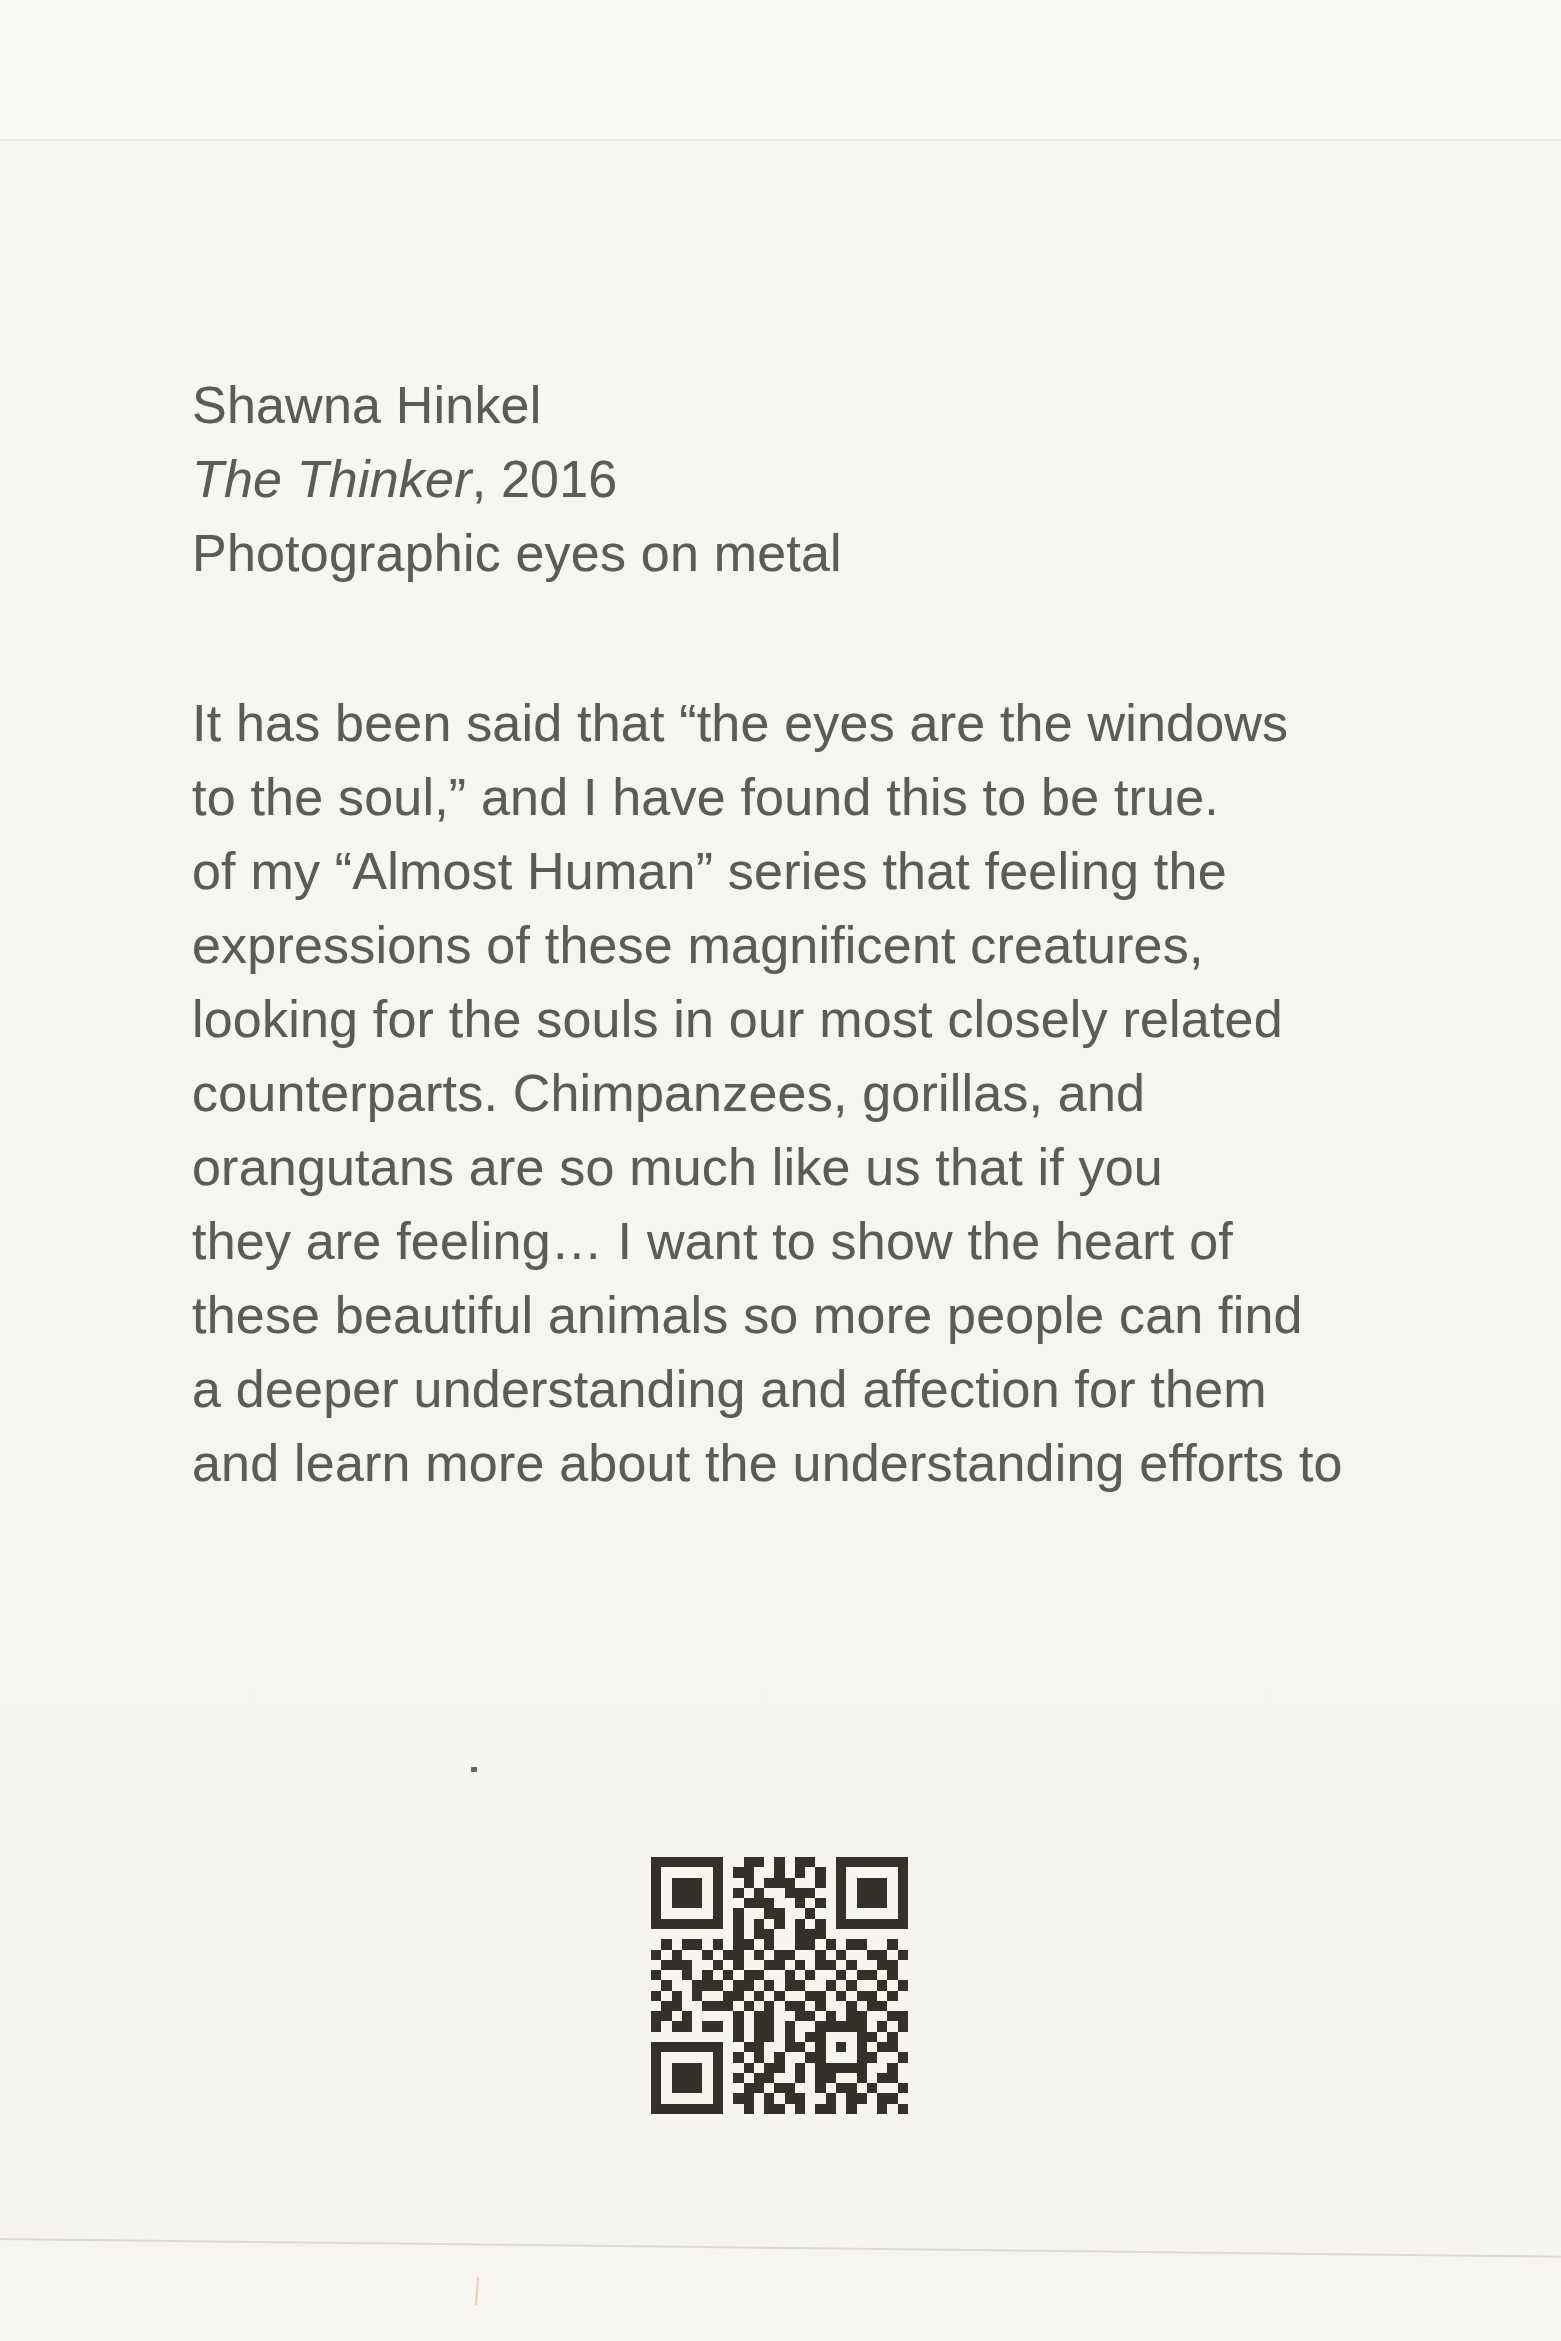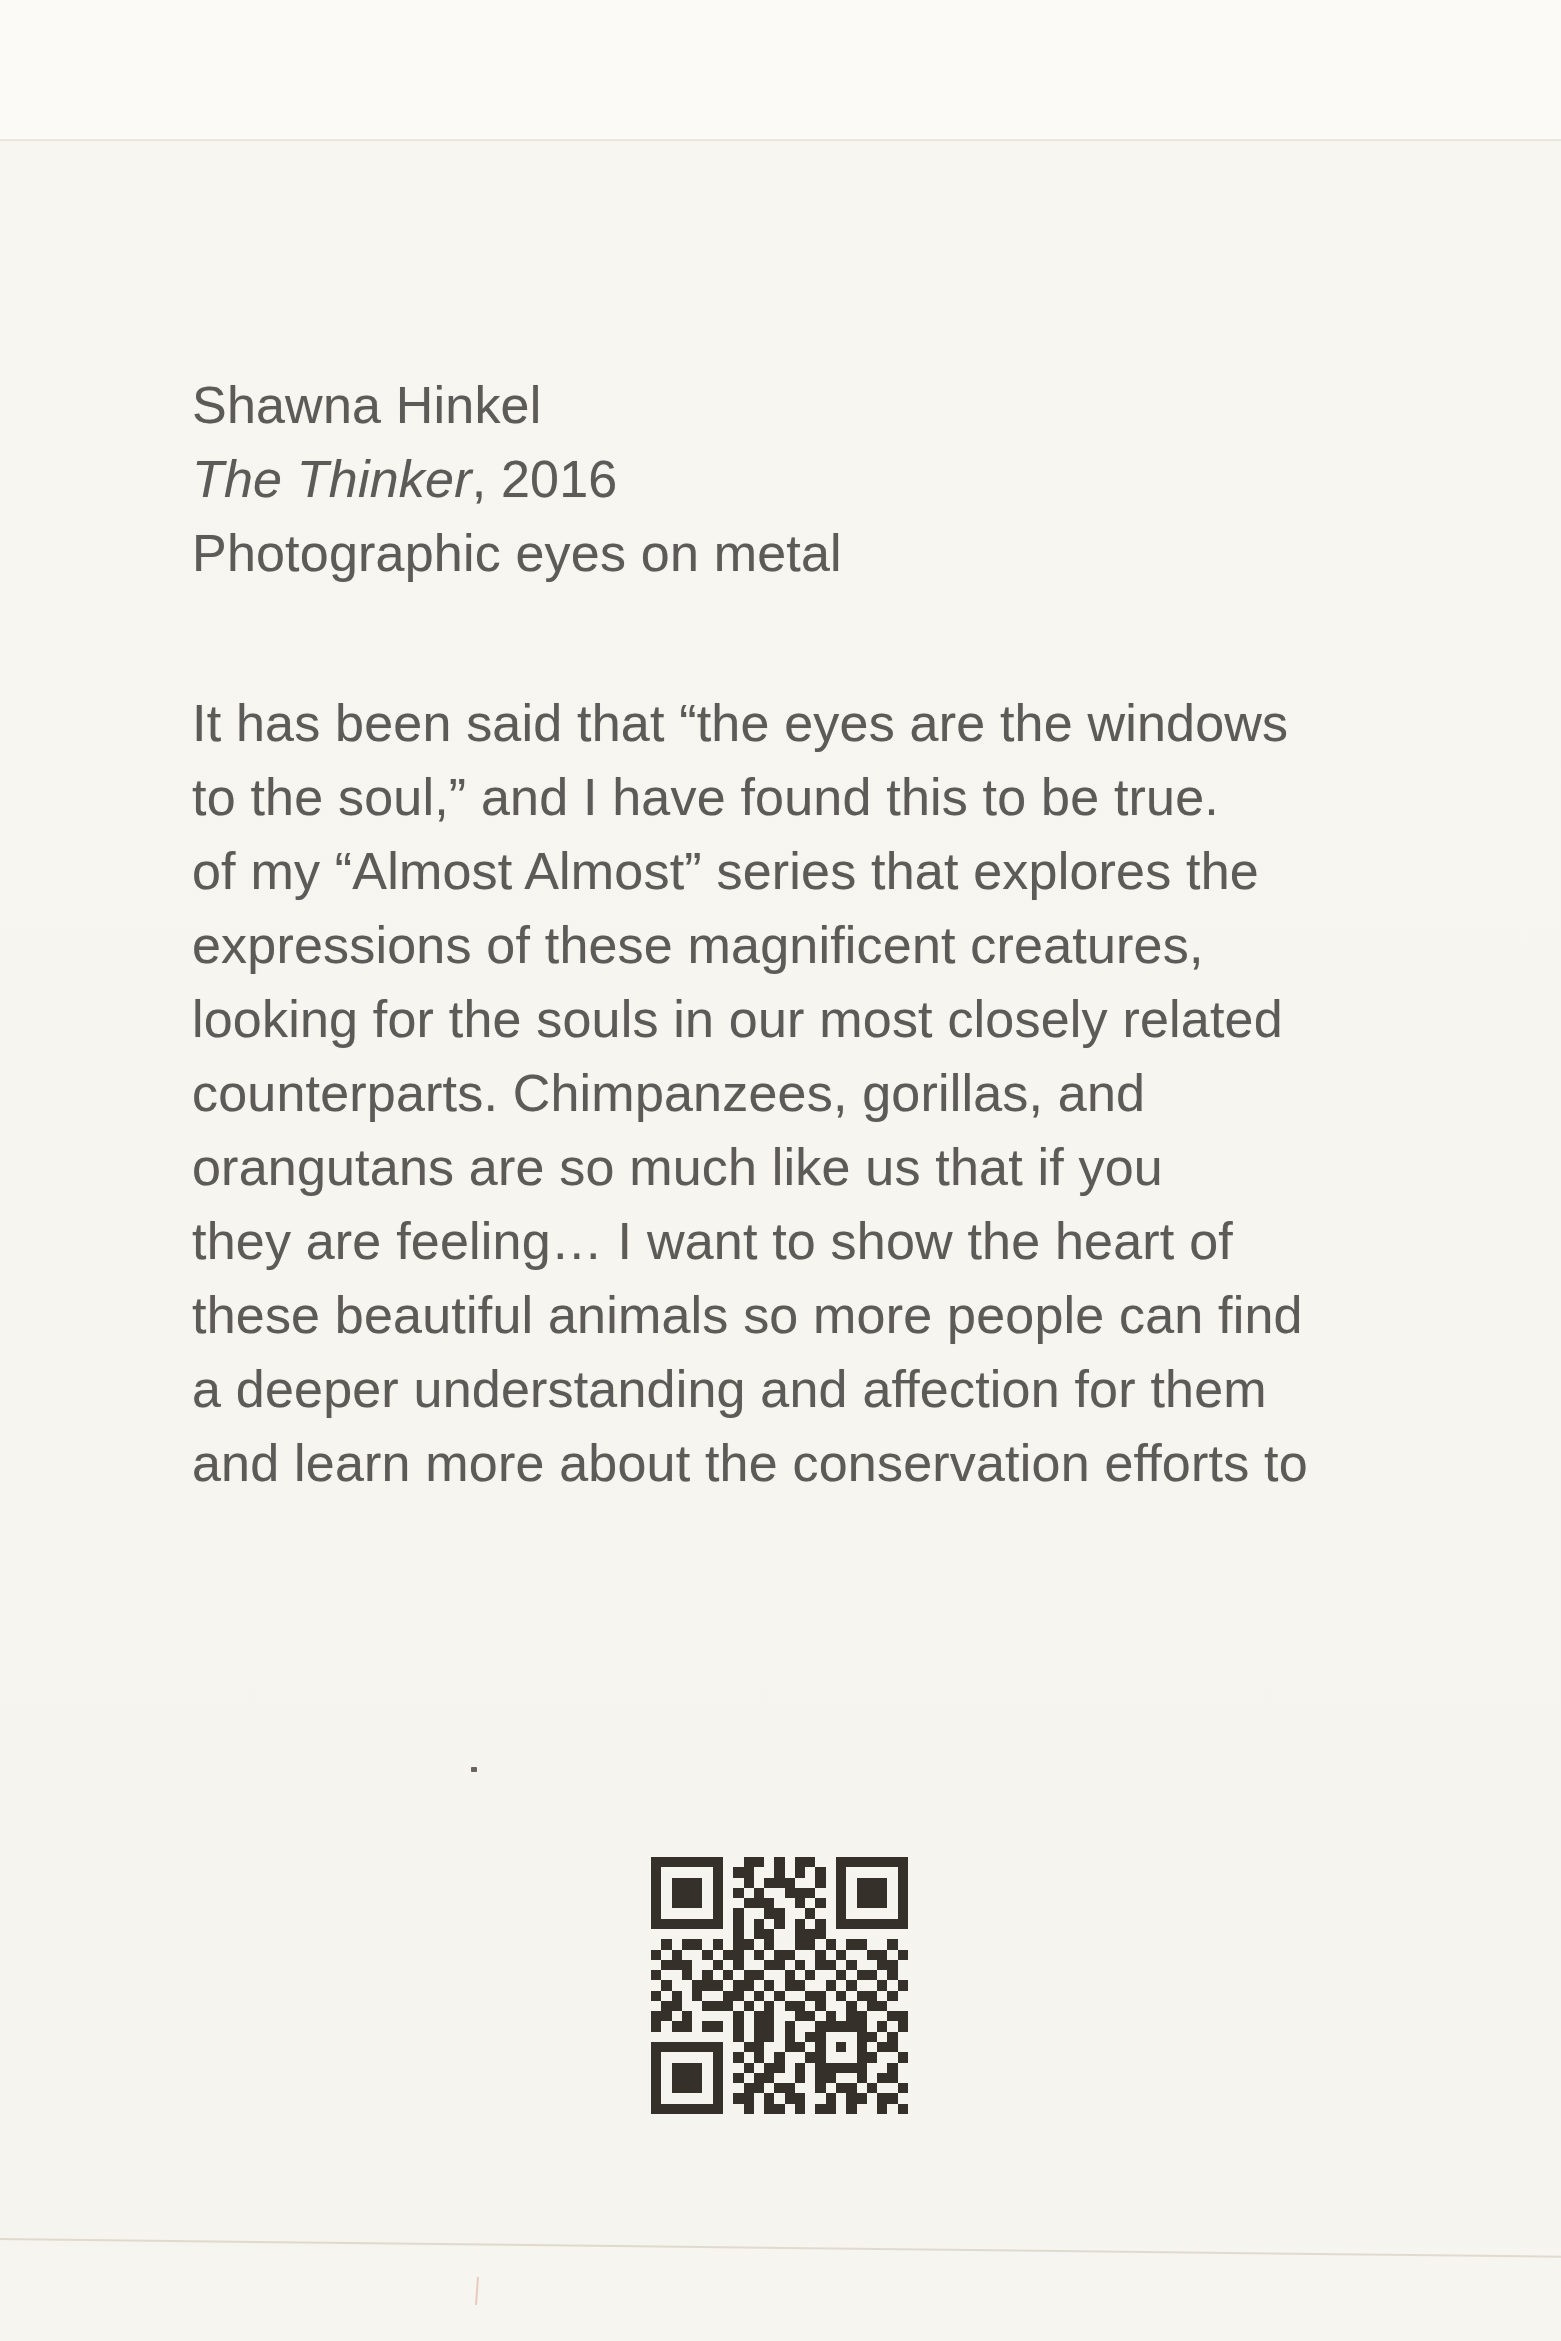--- a/index.html
+++ b/index.html
@@ -88,29 +88,29 @@
 
 <div class="text-block">
   <div class="header">
     <div class="line">Shawna Hinkel</div>
     <div class="line"><em>The Thinker</em><span>, 2016</span></div>
     <div class="line">Photographic eyes on metal</div>
   </div>
   <div class="statement">
       <div class="line"><span>It has been said that “the eyes are the windows</span></div>
       <div class="line"><span>to the soul,” and I have found this to be true.</span></div>
-      <div class="line"><span>of my “Almost Almost” series that explores the</span></div>
+      <div class="line"><span>of my “Almost Human” series that feeling the</span></div>
       <div class="line"><span>expressions of these magnificent creatures,</span></div>
       <div class="line"><span>looking for the souls in our most closely related</span></div>
       <div class="line"><span>counterparts. Chimpanzees, gorillas, and</span></div>
       <div class="line"><span>orangutans are so much like us that if you</span></div>
       <div class="line"><span>they are feeling… I want to show the heart of</span></div>
       <div class="line"><span>these beautiful animals so more people can find</span></div>
       <div class="line"><span>a deeper understanding and affection for them</span></div>
-      <div class="line"><span>and learn more about the conservation efforts to</span></div>
+      <div class="line"><span>and learn more about the understanding efforts to</span></div>
     </div>
 </div>
 
 <div class="qr">
     <div class="d"></div>
     <div class="d"></div>
     <div class="d"></div>
     <div class="d"></div>
     <div class="d"></div>
     <div class="d"></div>

